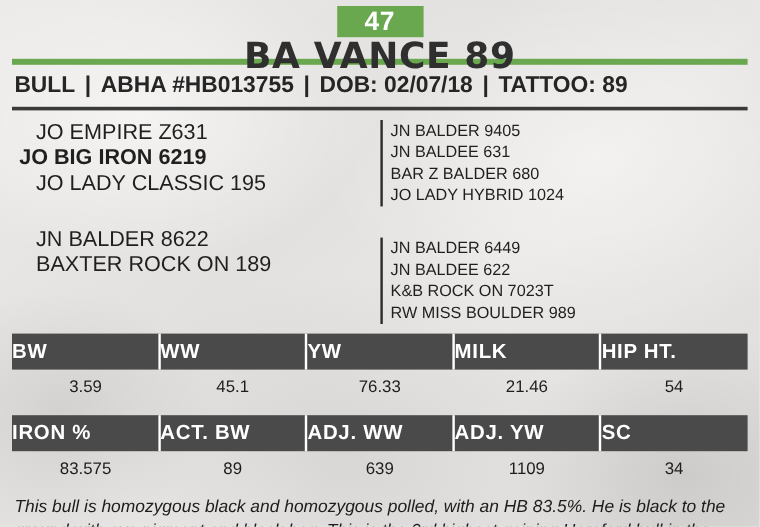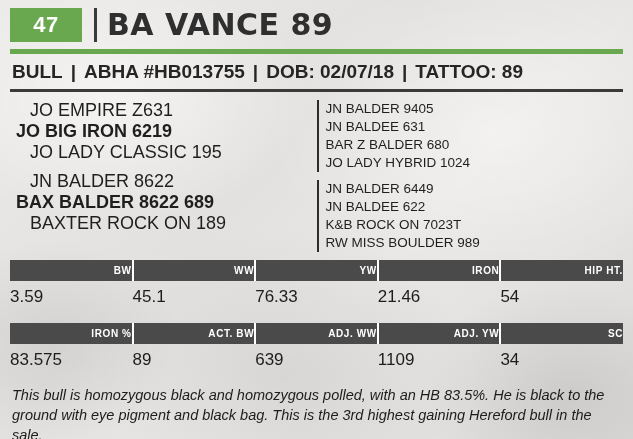--- a/index.html
+++ b/index.html
@@ -28,20 +28,21 @@
     box-sizing: border-box;
     padding: 0 10px;
   }
 
   
   .header {
     display: flex;
     align-items: center;
     padding-top: 5px;
     height: 40px;
+    flex-direction: column;
   }
   .lot-badge {
     width: 72px;
     height: 34px;
     background: #6aa84f;
     color: #ffffff;
     font-size: 22px;
     font-weight: bold;
     display: flex;
     align-items: center;
@@ -121,43 +122,44 @@
     border-left: 2px solid #2c2c2c;
     padding-left: 7px;
     box-sizing: border-box;
   }
   .ped-gp div {
     font-size: 13.5px;
     color: #1f1f1f;
     line-height: 18px;
     white-space: nowrap;
   }
-  .ped-block + .ped-block { margin-top: 8px; }
+  .ped-block + .ped-block { margin-top: 26px; }
 
   
   .epd-table {
     width: 100%;
     border-collapse: collapse;
     table-layout: fixed;
     margin-top: 6px;
   }
   .epd-table th {
     background: #4a4a4a;
     color: #ffffff;
-    font-size: 10px;
+    font-size: 17px;
     font-weight: bold;
     letter-spacing: 0.6px;
     padding: 5px 0 5px 0;
     border-right: 2px solid #ffffff;
-    text-align: right;
+    text-align: left;
   }
   .epd-table th:last-child { border-right: none; }
   .epd-table td {
-    font-size: 17px;
+    font-size: 14px;
     color: #1d1d1d;
+    text-align: center;
     padding: 6px 0 7px 0;
     background: transparent;
   }
   .epd-spacer { height: 3px; }
 
   
   .desc {
     font-size: 14.5px;
     color: #1c1c1c;
     line-height: 20px;
@@ -197,21 +199,20 @@
         <div class="ped-block" style="display:flex;">
           <div class="ped-names">
             <div class="sire-top">JO EMPIRE Z631</div>
             <div class="sire-main">JO BIG IRON 6219</div>
             <div class="sire-bot">JO LADY CLASSIC 195</div>
           </div>
         </div>
         <div class="ped-block" style="display:flex;">
           <div class="ped-names">
             <div class="sire-top">JN BALDER 8622</div>
-            <div class="sire-main">BAX BALDER 8622 689</div>
             <div class="sire-bot">BAXTER ROCK ON 189</div>
           </div>
         </div>
       </div>
     </div>
 
     <div class="ped-col">
       <div style="width:100%;">
         <div class="ped-block ped-gp">
           <div>JN BALDER 9405</div>
@@ -229,21 +230,21 @@
     </div>
 
   </div>
 
   <table class="epd-table">
     <tbody>
         <tr>
       <th>BW</th>
       <th>WW</th>
       <th>YW</th>
-      <th>IRON</th>
+      <th>MILK</th>
       <th>HIP HT.</th>
     </tr>
     <tr>
       <td>3.59</td>
       <td>45.1</td>
       <td>76.33</td>
       <td>21.46</td>
       <td>54</td>
     </tr>
   </tbody>

